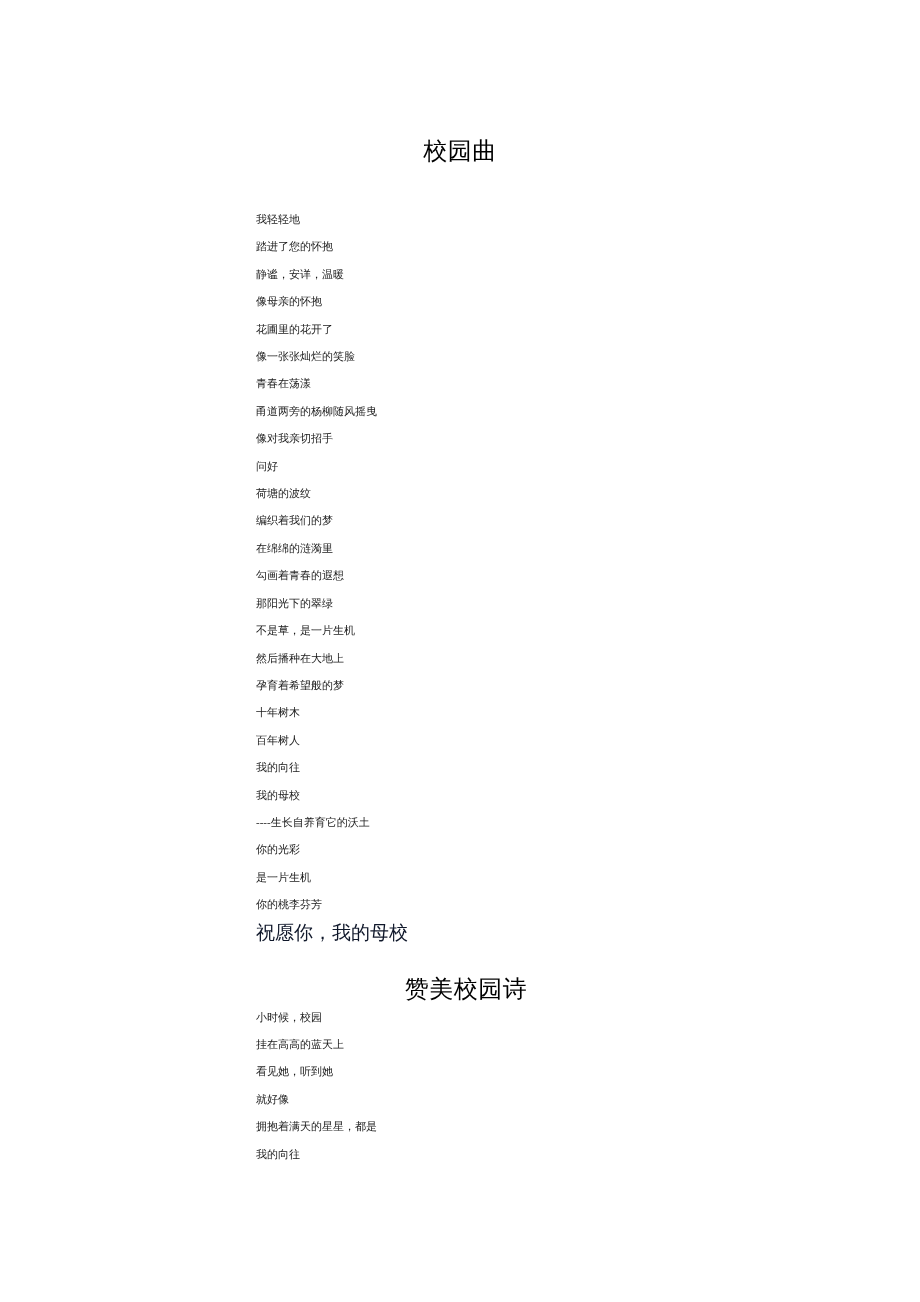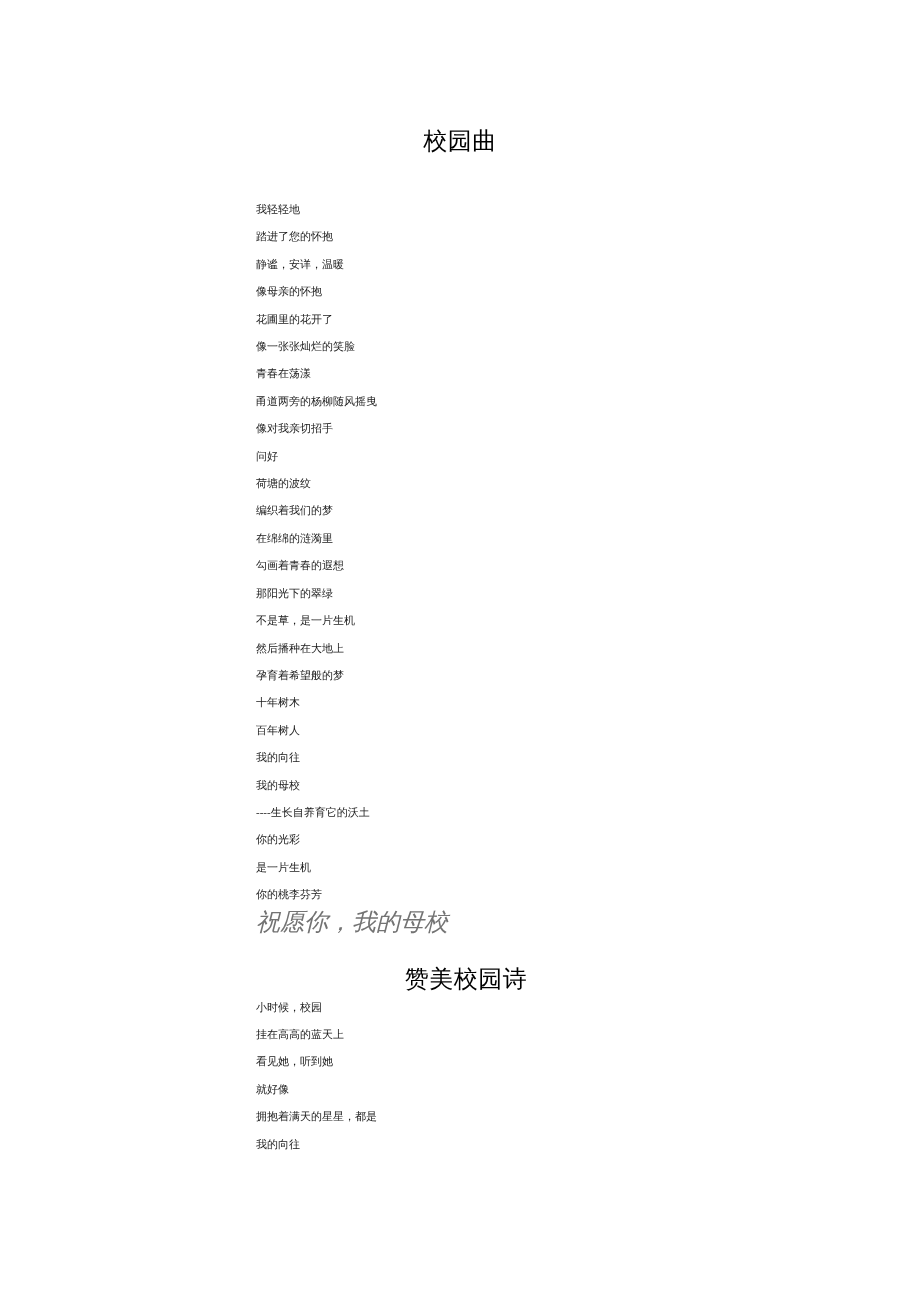--- a/index.html
+++ b/index.html
@@ -12,21 +12,21 @@
     width: 920px;
     height: 1302px;
     background: #ffffff;
     font-family: "Liberation Serif", "DejaVu Serif", serif;
     color: #000000;
     overflow: hidden;
   }
   .doc-body {
     position: absolute;
     left: 0;
-    top: 8px;
+    top: 18px;
     width: 920px;
   }
   .section-title {
     text-align: center;
     font-family: "Liberation Sans", "DejaVu Sans", sans-serif;
     font-size: 24px;
     font-weight: normal;
     line-height: 30px;
     color: #000000;
     margin: 0;
@@ -51,24 +51,23 @@
   }
   .poem-line {
     font-family: "Liberation Serif", "DejaVu Serif", serif;
     font-size: 11px;
     line-height: 27.4px;
     color: #1a1a1a;
     padding-left: 256px;
     white-space: pre;
   }
   .poem-line.emphasis {
-    font-size: 24px;
+    font-size: 19px;
     line-height: 27px;
-    color: #737373;
-    font-style: italic;
+    color: #0f172a;
   }
 </style>
 </head>
 <body>
 
 <div class="page">
   <div class="doc-body">
 
     <h1 class="section-title title-1">校园曲</h1>
 

